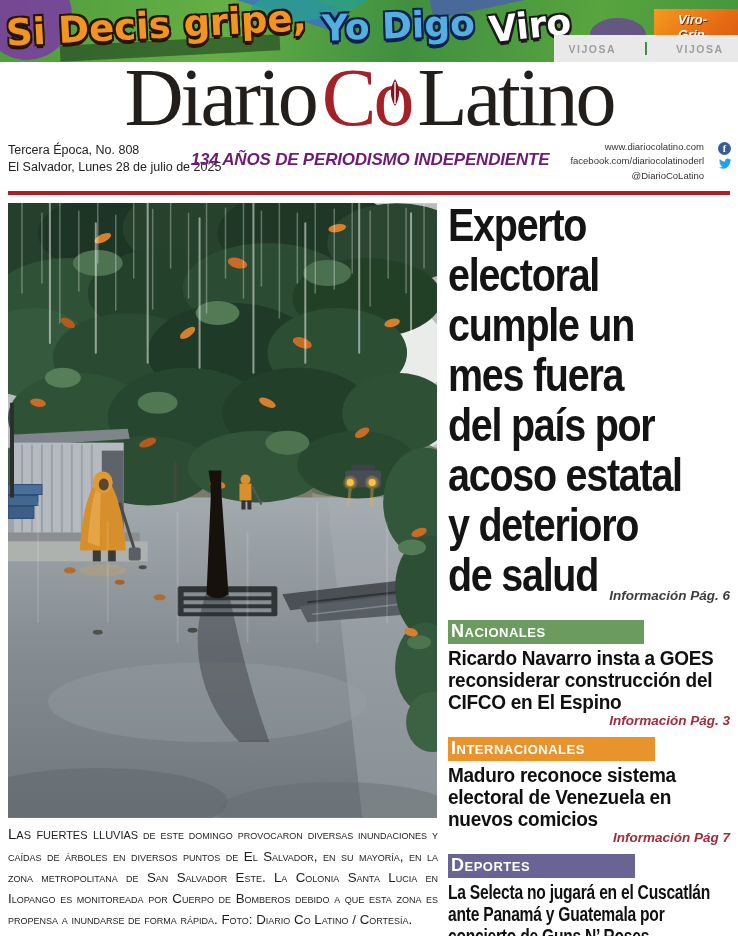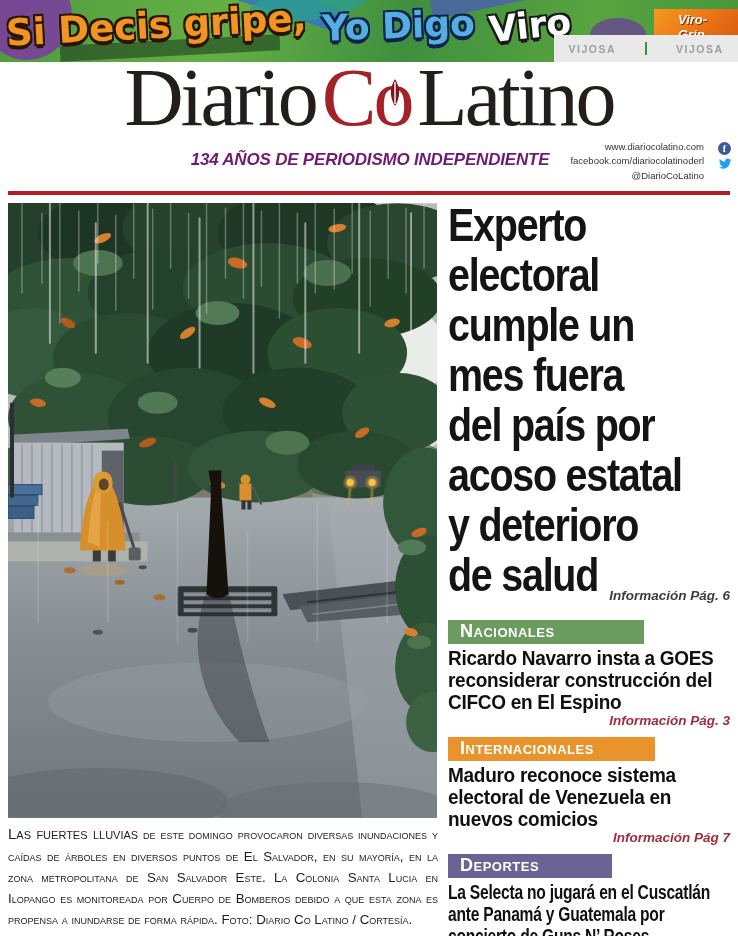--- a/index.html
+++ b/index.html
@@ -92,26 +92,26 @@
     color:#141414; white-space:pre-line;
     transform:scaleX(.84); transform-origin:left top;
   }
   .main-ref {
     position:absolute; left:448px; top:588px; width:282px; text-align:right;
     font-size:13.5px; font-weight:bold; font-style:italic; color:#3c3c3c;
   }
   .sections { position:absolute; left:448px; top:620px; width:282px; }
   .section { margin-bottom:9px; }
   .badge {
-    height:24px; line-height:23px; padding-left:12px; margin-bottom:3px;
+    height:24px; line-height:23px; padding-left:3px; margin-bottom:3px;
     color:#fff; font-size:18px; font-weight:bold; font-variant:small-caps; letter-spacing:.5px;
   }
   .badge-nacionales      { width:196px; background:#6b9b5e; }
   .badge-internacionales { width:207px; background:#e8932c; }
-  .badge-deportes        { width:164px; background:#6a6495; }
+  .badge-deportes        { width:187px; background:#6a6495; }
   .sec-headline {
     font-size:20px; line-height:22px; font-weight:bold; color:#101010;
     letter-spacing:-0.3px; white-space:pre-line; width:360px;
     transform:scaleX(.95); transform-origin:left top;
   }
   .sec-headline.condensed { transform:scaleX(.78); width:380px; }
   .sec-ref { width:282px; text-align:right; font-size:13.5px; font-weight:bold;
     font-style:italic; color:#a12c3c; margin-top:0; }
 </style>
 </head>
@@ -143,20 +143,24 @@
       <span class="vijosa-div"></span>
       <span class="vijosa">VIJOSA</span>
     </div>
   </div>
 
   <div class="masthead">
     <div class="paper-title"><span>Diario</span><span class="title-co"><span>Co</span><svg width="18" height="30" viewBox="0 0 18 30">
             <path d="M9 1 C3.5 10 3.5 19 9 28 C14.5 19 14.5 10 9 1 Z" fill="#7e141d"></path>
             <line x1="9" y1="4" x2="9" y2="26" stroke="#fff" stroke-width="1.4"></line>
           </svg></span><span>Latino</span></div>
+    <div class="edition">
+      <div>Tercera Época, No. 808</div>
+      <div>El Salvador, Lunes 28 de julio de 2025</div>
+    </div>
     <div class="slogan">134 AÑOS DE PERIODISMO INDEPENDIENTE</div>
     <div class="contacts">
       <div>www.diariocolatino.com</div>
       <div>facebook.com/diariocolatinoderl</div>
       <div>@DiarioCoLatino</div>
     </div>
     <div class="social-icons">
       <div class="fb-icon">f</div>
       <svg class="tw-icon" width="14" height="12" viewBox="0 0 24 20">
         <path d="M23 2.5c-.8.4-1.7.6-2.6.8A4.4 4.4 0 0 0 22.4.9c-.9.5-1.8.9-2.8 1.1A4.4 4.4 0 0 0 12 5.1c0 .3 0 .7.1 1A12.4 12.4 0 0 1 3 1.5a4.4 4.4 0 0 0 1.4 5.9c-.7 0-1.4-.2-2-.6v.1c0 2.1 1.5 3.9 3.5 4.3-.6.2-1.3.2-2 .1a4.4 4.4 0 0 0 4.1 3.1A8.8 8.8 0 0 1 1.5 16 12.4 12.4 0 0 0 8.2 18c8.1 0 12.5-6.7 12.5-12.5v-.6c.9-.6 1.6-1.4 2.3-2.4z" fill="#1da1f2"></path>

